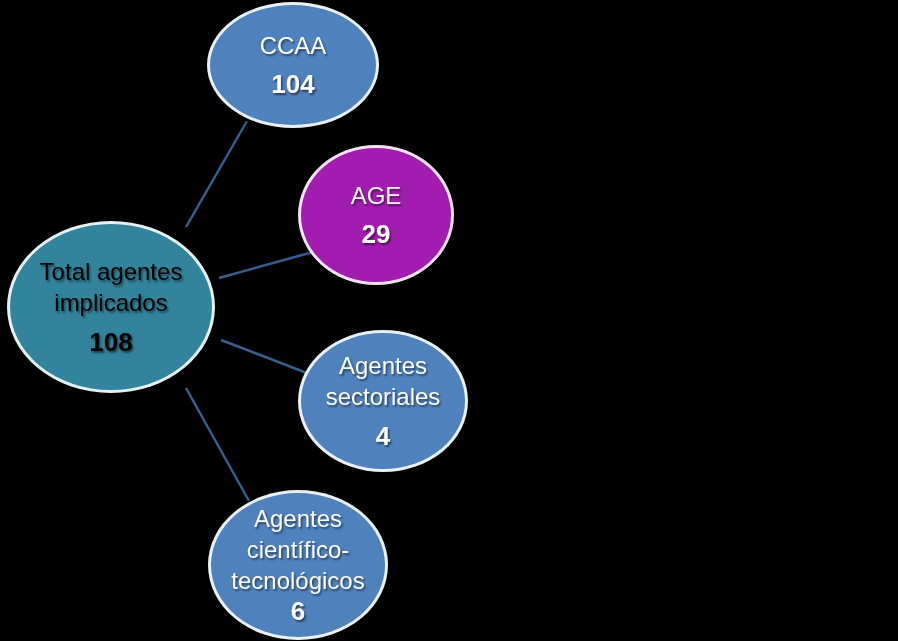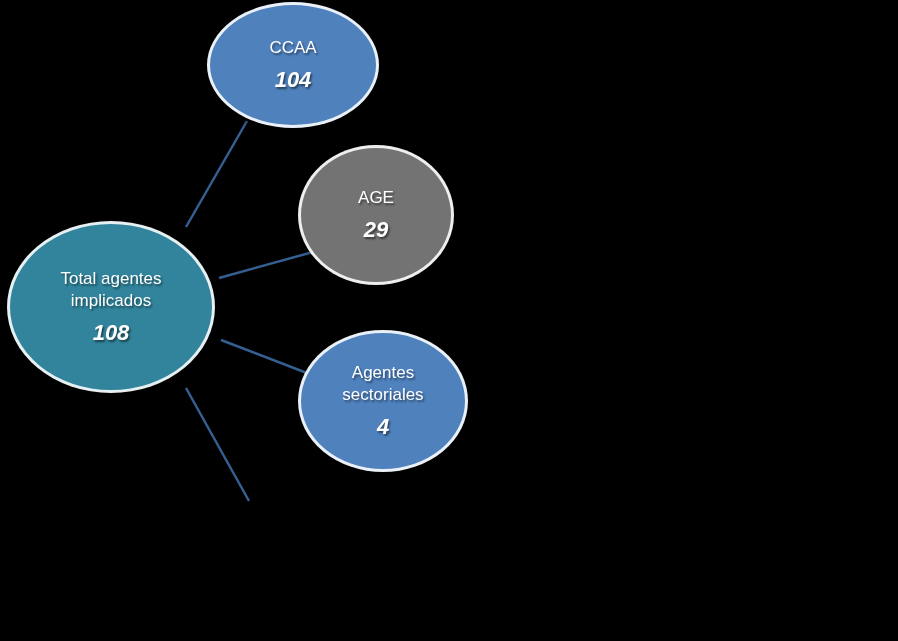--- a/index.html
+++ b/index.html
@@ -34,31 +34,30 @@
     display: flex;
     flex-direction: column;
     align-items: center;
     justify-content: center;
     text-align: center;
     color: #FFFFFF;
     padding: 0 14px;
     box-shadow: 3px 4px 6px rgba(0,0,0,0.45);
   }
   .node .label {
-    font-size: 17px;
+    font-size: 24px;
     line-height: 1.3;
     text-shadow: 1.5px 1.5px 2px rgba(0,0,0,0.45);
   }
   .node .value {
-    font-size: 22px;
+    font-size: 26px;
     font-weight: bold;
     margin-top: 8px;
     line-height: 1.2;
     text-shadow: 1.5px 1.5px 2px rgba(0,0,0,0.5);
-    font-style: italic;
   }
   
   .node-total      { left: 7px;   top: 221px; width: 208px; height: 172px; }
   .node-ccaa       { left: 207px; top: 2px;   width: 172px; height: 126px; }
   .node-age        { left: 298px; top: 145px; width: 156px; height: 140px; }
   .node-sect       { left: 298px; top: 330px; width: 170px; height: 142px; }
   .node-cient      { left: 208px; top: 490px; width: 180px; height: 150px; }
   .node-cient .value { margin-top: 0px; }
   .node-total .label { max-width: 172px; }
 </style>
@@ -67,34 +66,38 @@
 
 <div class="canvas">
 
   <svg class="connectors" width="898" height="641" viewBox="0 0 898 641" xmlns="http://www.w3.org/2000/svg">
     <line class="connector" x1="186" y1="227" x2="247" y2="121" stroke="#365F91"></line>
     <line class="connector" x1="219" y1="278" x2="313" y2="252" stroke="#365F91"></line>
     <line class="connector" x1="221" y1="340" x2="312" y2="375" stroke="#365F91"></line>
     <line class="connector" x1="186" y1="388" x2="249" y2="501" stroke="#365F91"></line>
   </svg>
 
-  <div class="node node-total" style="background: rgb(49, 132, 155); color: #ffffff;">
+  <div class="node node-total" style="background: rgb(49, 132, 155); color: #000000;">
     <div class="label">Total agentes implicados</div>
     <div class="value">108</div>
   </div>
 
   <div class="node node-ccaa" style="background: rgb(79, 129, 189); color: rgb(255, 255, 255);">
     <div class="label">CCAA</div>
     <div class="value">104</div>
   </div>
 
-  <div class="node node-age" style="background: #737373; color: rgb(255, 255, 255);">
+  <div class="node node-age" style="background: #a21caf; color: rgb(255, 255, 255);">
     <div class="label">AGE</div>
     <div class="value">29</div>
   </div>
 
   <div class="node node-sect" style="background: rgb(79, 129, 189); color: rgb(255, 255, 255); justify-content: center;">
     <div class="label">Agentes sectoriales</div>
     <div class="value">4</div>
   </div>
 
+  <div class="node node-cient" style="background: rgb(79, 129, 189); color: rgb(255, 255, 255);">
+    <div class="label">Agentes científico-tecnológicos</div>
+    <div class="value">6</div>
+  </div>
 
 </div>
 
 </body></html>

